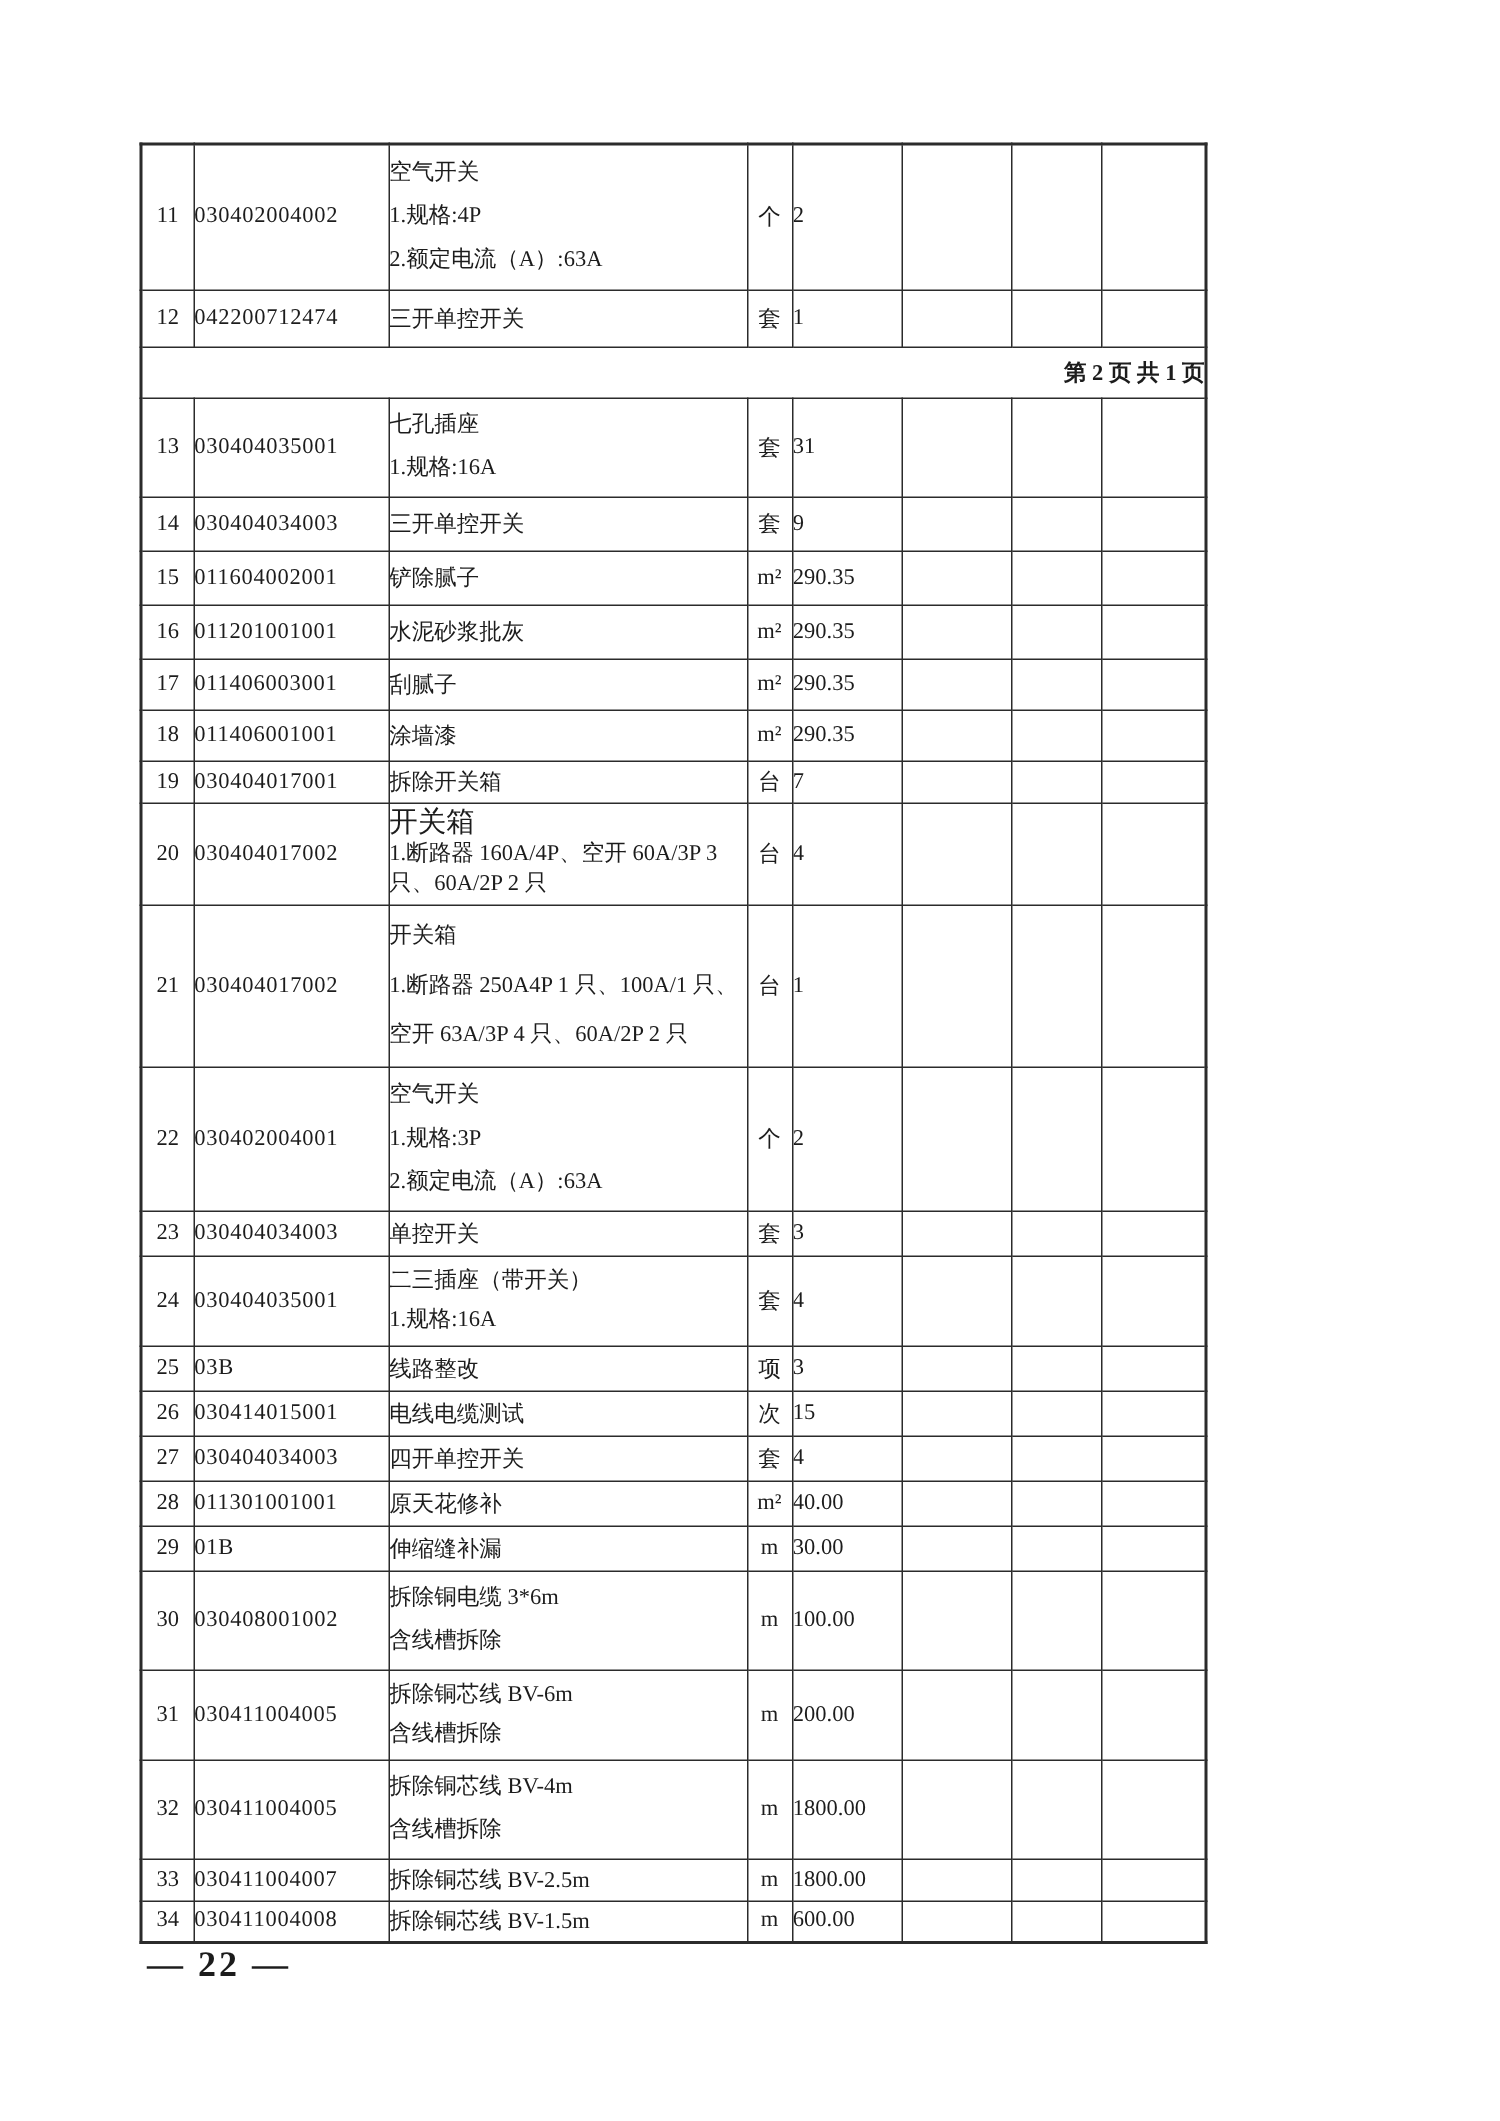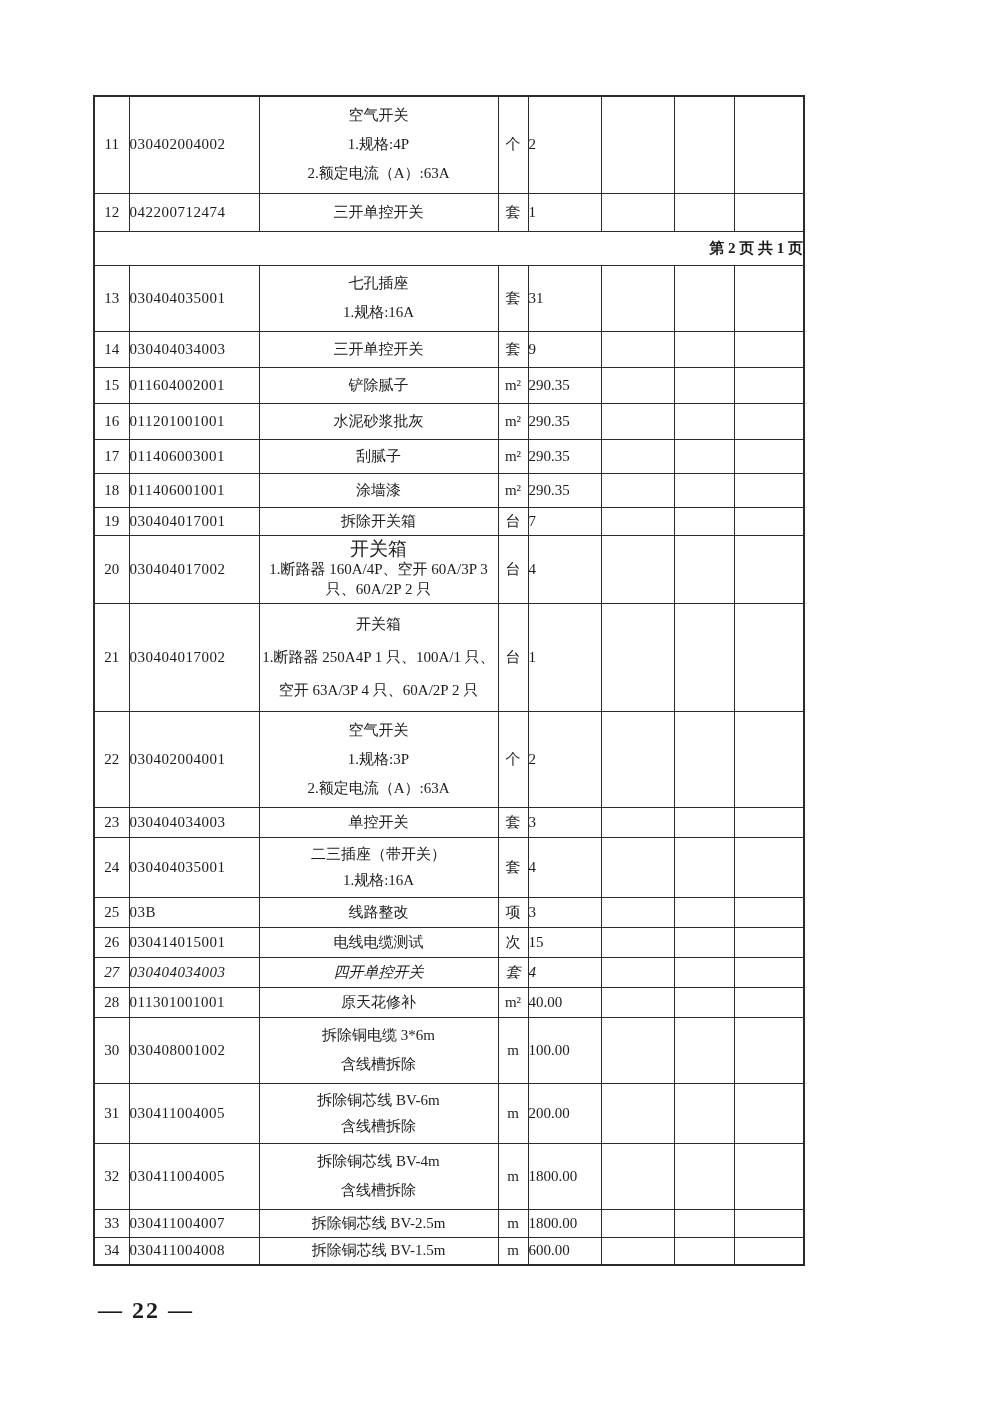--- a/index.html
+++ b/index.html
@@ -27,21 +27,21 @@
     vertical-align: middle;
     padding: 0;
     overflow: hidden;
   }
   td.c-no   { text-align: center; }
   td.c-code { padding-left: 11px; letter-spacing: 0.5px; }
   td.c-desc { padding: 4px 6px 4px 9px; }
   td.c-unit { text-align: center; font-size: 14px; }
   td.c-qty  { padding-left: 8px; }
   .desc-wrap { display: block; }
-  .desc-line { white-space: nowrap; text-align: center; }
+  .desc-line { white-space: nowrap; }
   tr[data-row="20"] .desc-line:first-child { font-size: 19px; }
   td.band {
     text-align: right;
     padding-right: 13px;
     font-weight: bold;
     font-size: 17px;
   }
   .footer-pageno {
     position: absolute;
     left: 98px;
@@ -297,21 +297,21 @@
             <div class="desc-wrap">
               <div class="desc-line">电线电缆测试</div>
             </div>
           </td>
           <td class="c-unit">次</td>
           <td class="c-qty">15</td>
           <td class="c-e1"></td>
           <td class="c-e2"></td>
           <td class="c-e3"></td>
         </tr>
-        <tr data-row="27" style="height: 30px; font-style: italic;">
+        <tr data-row="27" style="height: 30px;">
           <td class="c-no">27</td>
           <td class="c-code">030404034003</td>
           <td class="c-desc">
             <div class="desc-wrap">
               <div class="desc-line">四开单控开关</div>
             </div>
           </td>
           <td class="c-unit">套</td>
           <td class="c-qty">4</td>
           <td class="c-e1"></td>
@@ -321,20 +321,34 @@
         <tr data-row="28" style="height: 30px; margin-left: 16px;">
           <td class="c-no">28</td>
           <td class="c-code">011301001001</td>
           <td class="c-desc">
             <div class="desc-wrap">
               <div class="desc-line">原天花修补</div>
             </div>
           </td>
           <td class="c-unit">m²</td>
           <td class="c-qty">40.00</td>
+          <td class="c-e1"></td>
+          <td class="c-e2"></td>
+          <td class="c-e3"></td>
+        </tr>
+        <tr data-row="29" style="height: 30px;">
+          <td class="c-no">29</td>
+          <td class="c-code">01B</td>
+          <td class="c-desc">
+            <div class="desc-wrap">
+              <div class="desc-line">伸缩缝补漏</div>
+            </div>
+          </td>
+          <td class="c-unit">m</td>
+          <td class="c-qty">30.00</td>
           <td class="c-e1"></td>
           <td class="c-e2"></td>
           <td class="c-e3"></td>
         </tr>
         <tr data-row="30" style="height: 66px;">
           <td class="c-no">30</td>
           <td class="c-code">030408001002</td>
           <td class="c-desc">
             <div class="desc-wrap" style="line-height: 29px;">
               <div class="desc-line">拆除铜电缆 3*6m</div>

